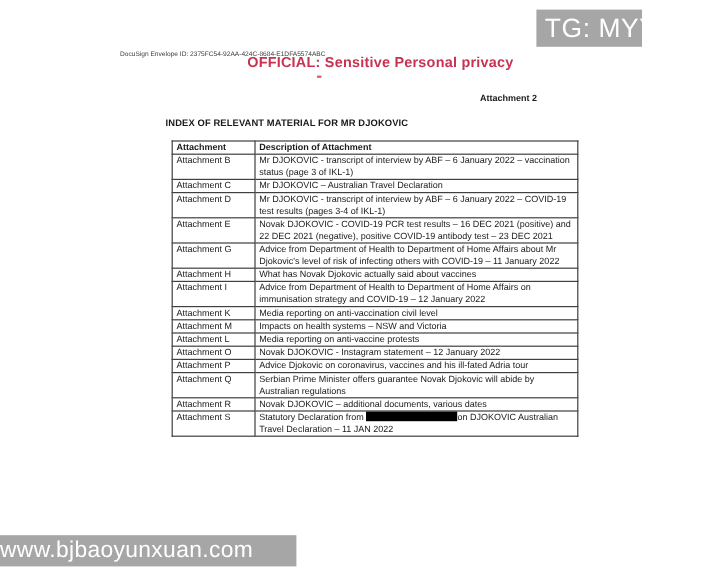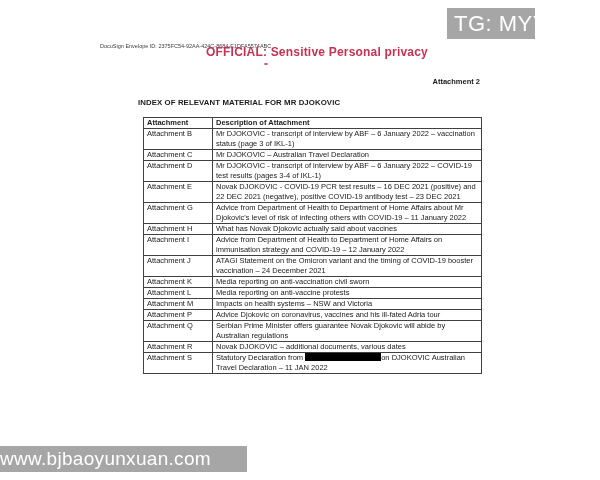--- a/index.html
+++ b/index.html
@@ -41,21 +41,21 @@
     font-size:12px;font-weight:bold;
     color:var(--red,#c73252);
     letter-spacing:0.2px;
   }
   .red-artifact{
     position:absolute;top:63px;left:264px;width:4px;height:2px;
     background:var(--red,#c73252);opacity:0.75;border-radius:1px;
   }
   .att2{
     position:absolute;top:77px;left:400px;width:80px;
-    text-align:right;font-size:7.5px;font-weight:bold;
+    font-size:7.5px;font-weight:bold;
   }
   .index-title{
     position:absolute;top:98px;left:138px;
     font-size:7.8px;font-weight:bold;letter-spacing:0.1px;
     white-space:nowrap;
   }
   
   .att-table{
     position:absolute;top:117px;left:143px;width:339px;
     border-collapse:collapse;
@@ -137,34 +137,34 @@
         </tr>
         <tr>
           <td class="col-att">Attachment H</td>
           <td class="col-desc">What has Novak Djokovic actually said about vaccines</td>
         </tr>
         <tr>
           <td class="col-att">Attachment I</td>
           <td class="col-desc">Advice from Department of Health to Department of Home Affairs on immunisation strategy and COVID-19 – 12 January 2022</td>
         </tr>
         <tr>
-          <td class="col-att">Attachment J</td>
-          <td class="col-desc">ATAGI Statement on the Omicron variant and the timing of COVID-19 booster vaccination – 24 December 2021</td>
+          <td class="col-att">Attachment K</td>
+          <td class="col-desc">Media reporting on anti-vaccination civil level</td>
         </tr>
         <tr>
-          <td class="col-att">Attachment K</td>
-          <td class="col-desc">Media reporting on anti-vaccination civil sworn</td>
+          <td class="col-att">Attachment M</td>
+          <td class="col-desc">Impacts on health systems – NSW and Victoria</td>
         </tr>
         <tr>
           <td class="col-att">Attachment L</td>
           <td class="col-desc">Media reporting on anti-vaccine protests</td>
         </tr>
         <tr>
-          <td class="col-att">Attachment M</td>
-          <td class="col-desc">Impacts on health systems – NSW and Victoria</td>
+          <td class="col-att">Attachment O</td>
+          <td class="col-desc">Novak DJOKOVIC - Instagram statement – 12 January 2022</td>
         </tr>
         <tr>
           <td class="col-att">Attachment P</td>
           <td class="col-desc">Advice Djokovic on coronavirus, vaccines and his ill-fated Adria tour</td>
         </tr>
         <tr>
           <td class="col-att">Attachment Q</td>
           <td class="col-desc">Serbian Prime Minister offers guarantee Novak Djokovic will abide by Australian regulations</td>
         </tr>
         <tr>

